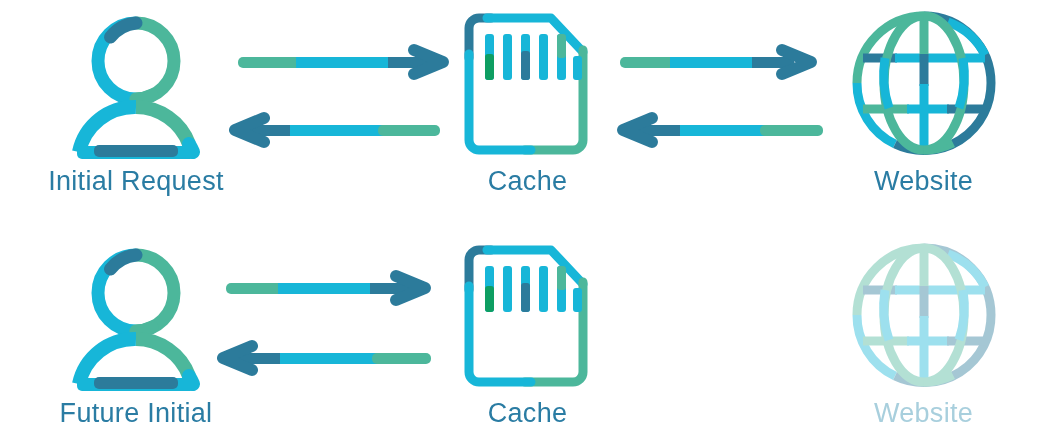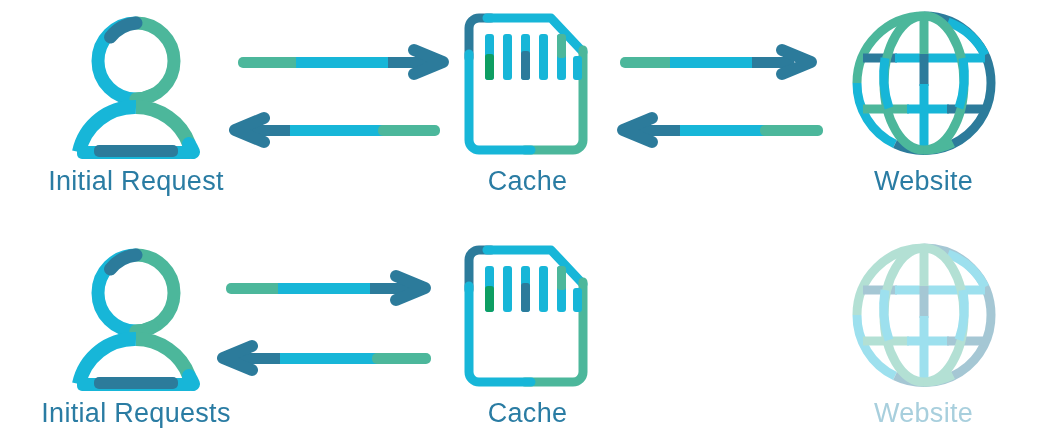--- a/index.html
+++ b/index.html
@@ -186,21 +186,21 @@
         </g>
         <g fill="none" stroke-width="14" stroke-linecap="butt">
           <path d="M9 140 A 57 57 0 0 1 66 95" stroke="#17b6d8"></path>
           <path d="M66 95 A 57 57 0 0 1 119 132" stroke="#4cb79b"></path>
           <path d="M119 132 A 57 57 0 0 1 123 140" stroke="#17b6d8" stroke-linecap="round"></path>
         </g>
         <rect x="7" y="134" width="118" height="13" rx="5" fill="#17b6d8"></rect>
         <rect x="24" y="133" width="84" height="12" rx="5" fill="#2c7b9b"></rect>
       </svg>
     </div>
-    <div class="node-label" style="margin-top:8px;">Initial Requests</div>
+    <div class="node-label" style="margin-top:8px;">Future Initial</div>
   </div>
 
   <div class="arrow-slot" style="left:226px;top:274px;">
     <svg width="205" height="28" viewBox="0 0 205 28">
       <rect x="0" y="9" width="58" height="11" rx="5" fill="#4cb79b"></rect>
       <rect x="52" y="9" width="98" height="11" fill="#17b6d8"></rect>
       <rect x="144" y="9" width="40" height="11" fill="#2c7b9b"></rect>
       <path d="M170 2 L199 14 L170 26" fill="none" stroke="#2c7b9b" stroke-width="12" stroke-linecap="round" stroke-linejoin="round"></path>
     </svg>
   </div>

